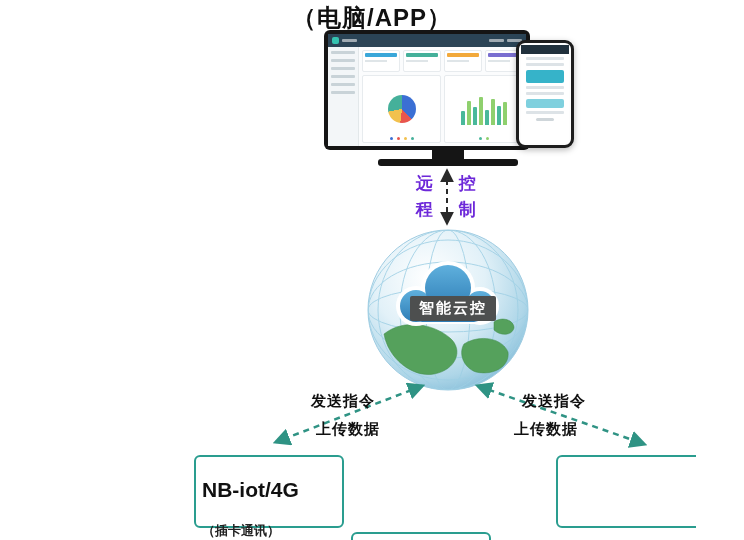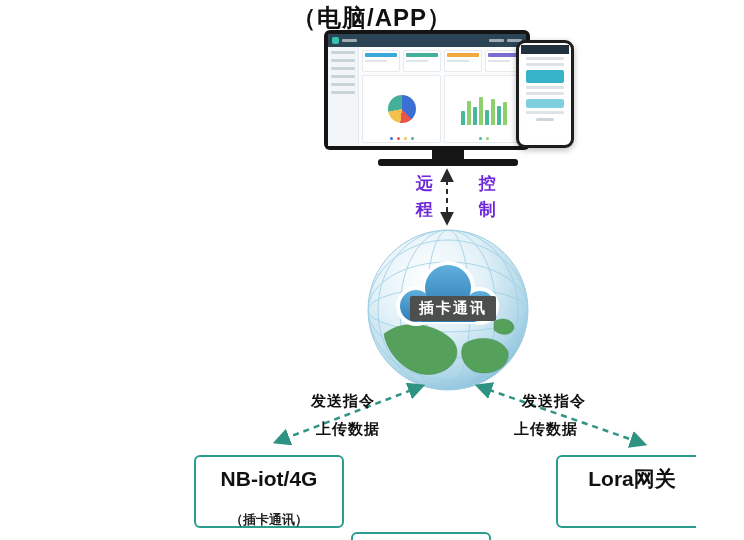--- a/index.html
+++ b/index.html
@@ -51,37 +51,37 @@
   .p-status{height:9px;background:#20303c;flex:0 0 auto;}
   .p-line{height:3px;background:#dde3e7;margin:3px 5px 0;border-radius:1px;}
   .p-accent{height:13px;background:#36b3c9;margin:4px 5px 0;border-radius:2px;}
   .p-accent2{height:9px;background:#7fd0de;margin:4px 5px 0;border-radius:2px;}
   .p-home{height:3px;width:18px;background:#cfd6da;border-radius:2px;margin:4px auto 2px;}
 
   
   .vchar{position:absolute;width:1.1em;font-size:17px;font-weight:bold;line-height:1.5;
          color:#6d28d9;text-align:right;word-break:break-all;}
   .vchar-left{left:366px;top:171px;}
-  .vchar-right{left:409px;top:171px;margin-left:20px;}
+  .vchar-right{left:409px;top:171px;}
 
   
   .globe{position:absolute;left:316px;top:226px;}
   .cloud-label{position:absolute;left:362px;top:296px;background:#4d4f4f;color:#fff;
                font-size:15px;font-weight:bold;padding:3px 9px;border-radius:2px;letter-spacing:2px;}
 
   
   .link-label{position:absolute;font-size:15px;font-weight:bold;color:#101010;letter-spacing:1px;}
   .ll-send-left{left:263px;top:392px;}
   .ll-upload-left{left:268px;top:420px;}
   .ll-send-right{left:474px;top:392px;}
   .ll-upload-right{left:466px;top:420px;}
 
   
   .node{position:absolute;border:2px solid #2a9d8f;border-radius:6px;background:#fff;
-        text-align:center;padding:9px 6px 6px;box-sizing:border-box;}
+        padding:20px 6px 6px;box-sizing:border-box;}
   .node-left{left:146px;top:455px;width:150px;height:73px;}
   .node-right{left:508px;top:455px;width:152px;height:73px;}
   .node-partial{left:303px;top:532px;width:140px;height:28px;}
   .node-title{font-size:21px;font-weight:bold;color:#111;line-height:1.2;}
   .node-sub{font-size:13px;font-weight:bold;color:#222;margin-top:20px;}
 
   .arrows{position:absolute;left:0;top:0;pointer-events:none;}
 </style>
 </head>
 <body>
@@ -214,21 +214,21 @@
         <circle cx="116" cy="80" r="19"></circle>
       <rect x="46" y="72" width="76" height="26" rx="13"></rect>
     </g>
     <g fill="url(#gCloud)">
       <circle cx="52" cy="80" r="16"></circle>
         <circle cx="84" cy="62" r="23"></circle>
         <circle cx="116" cy="80" r="15"></circle>
       <rect x="48" y="76" width="72" height="20" rx="10"></rect>
     </g>
   </svg>
-  <div class="cloud-label">插卡通讯</div>
+  <div class="cloud-label">智能云控</div>
 
   <svg class="arrows" width="744" height="540" viewBox="0 0 744 540">
     <defs>
       <marker id="ahDark" viewBox="0 0 10 10" refX="8" refY="5" markerWidth="7" markerHeight="7" orient="auto-start-reverse">
         <path d="M0,0 L10,5 L0,10 Z" fill="#2a2a2a"></path>
       </marker>
       <marker id="ahTeal" viewBox="0 0 10 10" refX="8" refY="5" markerWidth="7" markerHeight="7" orient="auto-start-reverse">
         <path d="M0,0 L10,5 L0,10 Z" fill="#2f9384"></path>
       </marker>
     </defs>
@@ -240,17 +240,16 @@
   <div class="link-label ll-send-left">发送指令</div>
   <div class="link-label ll-upload-left">上传数据</div>
   <div class="link-label ll-send-right">发送指令</div>
   <div class="link-label ll-upload-right">上传数据</div>
 
   <div class="node node-left">
     <div class="node-title">NB-iot/4G</div>
     <div class="node-sub">（插卡通讯）</div>
   </div>
   <div class="node node-right">
-    <div class="node-title">Lora网关</div>
   </div>
   <div class="node node-partial"></div>
 
 </div>
 
 </body></html>

